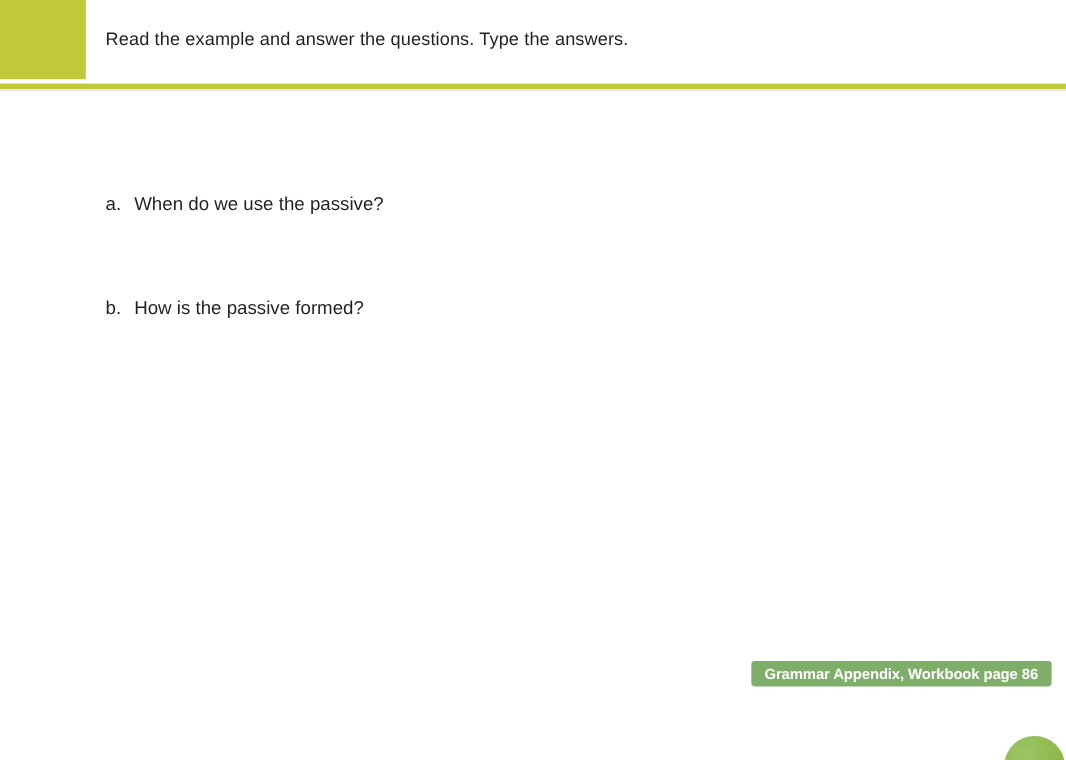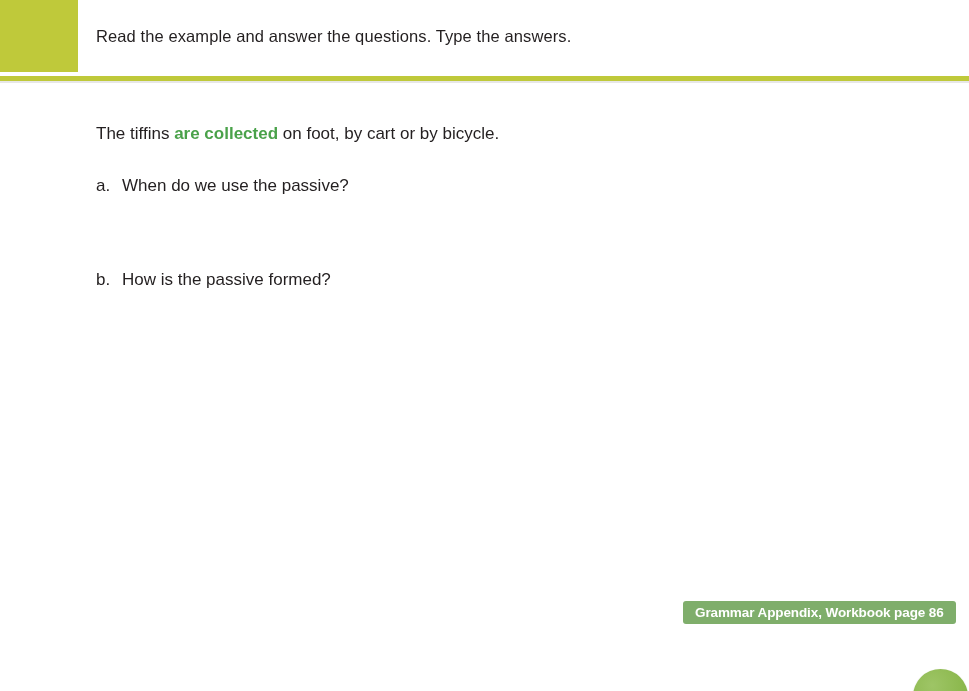--- a/index.html
+++ b/index.html
@@ -130,23 +130,20 @@
 
 <div class="header">
   <div class="header-swatch"></div>
   <div class="header-instruction">Read the example and answer the questions. Type the answers.</div>
   <div class="header-rule"></div>
   <div class="header-rule-shadow"></div>
 </div>
 
 <div class="content">
 
-  <div class="example-sentence">
-    <span>The tiffins </span><span class="highlight">are collected</span><span> on foot, by cart or by bicycle.</span>
-  </div>
 
   <div class="question question-a">
     <span class="q-marker">a.</span><span>When do we use the passive?</span>
   </div>
 
   <div class="question question-b">
     <span class="q-marker">b.</span><span>How is the passive formed?</span>
   </div>
 
   <div class="ref-tag">

